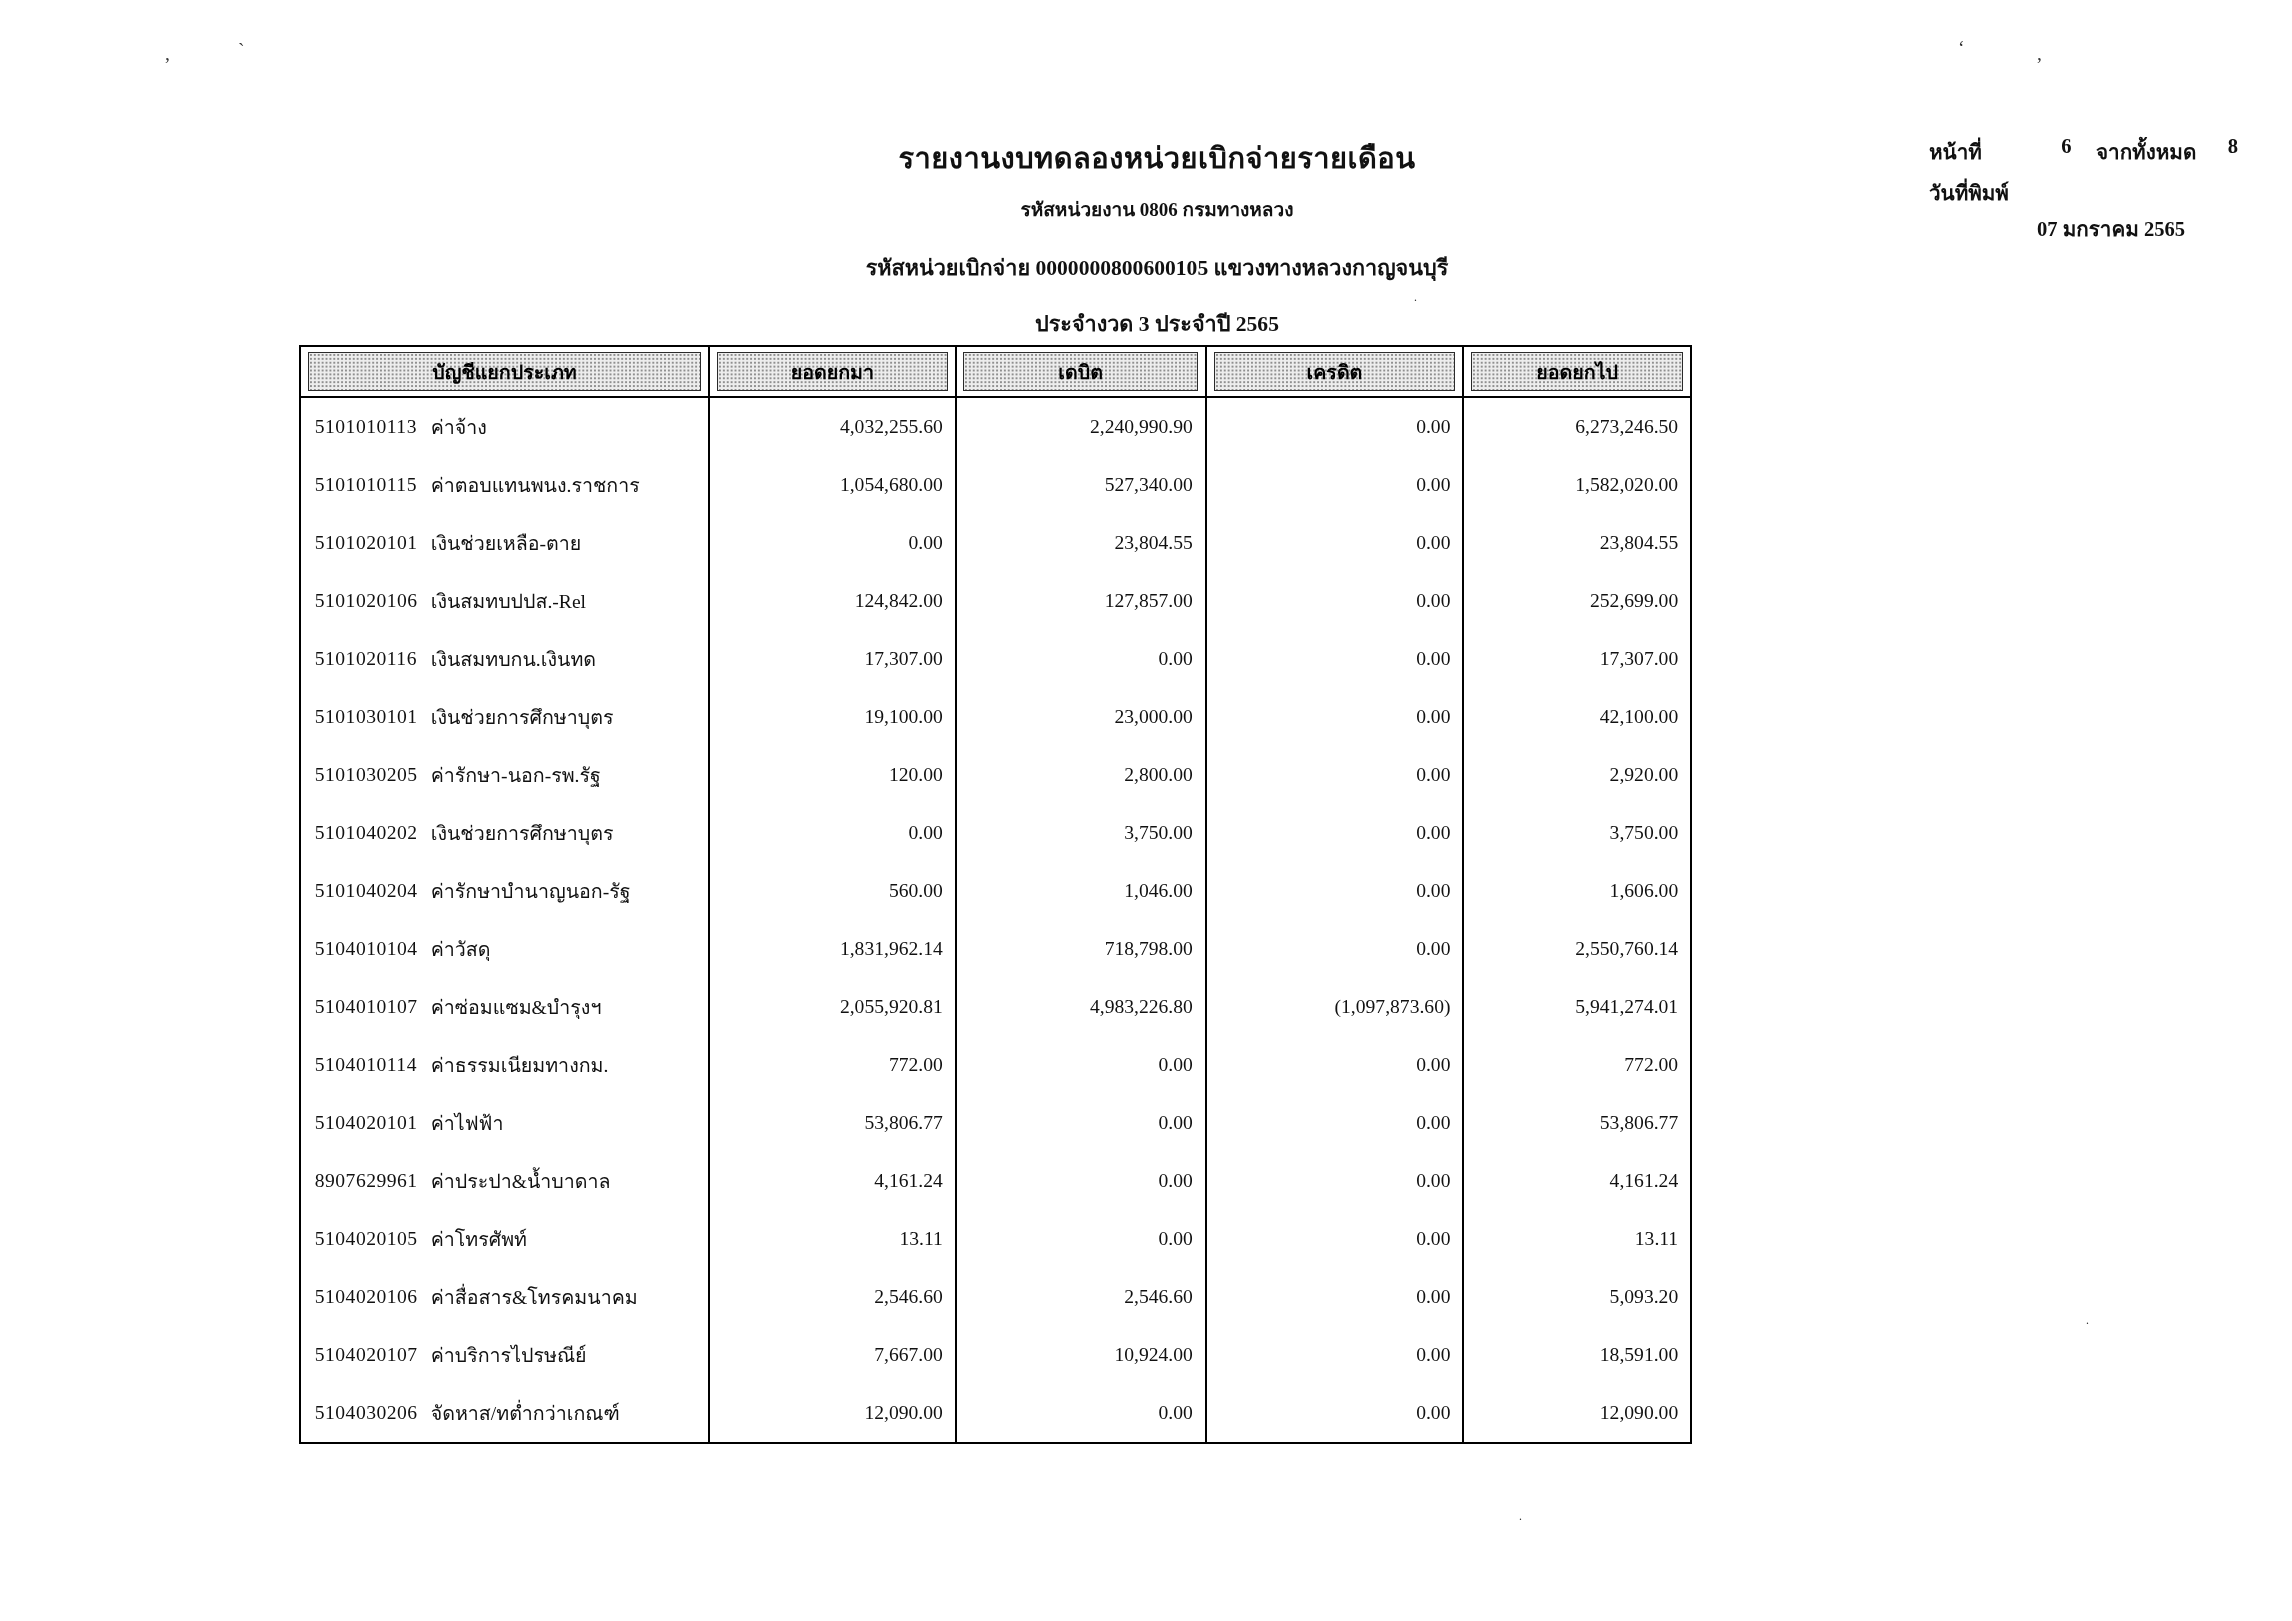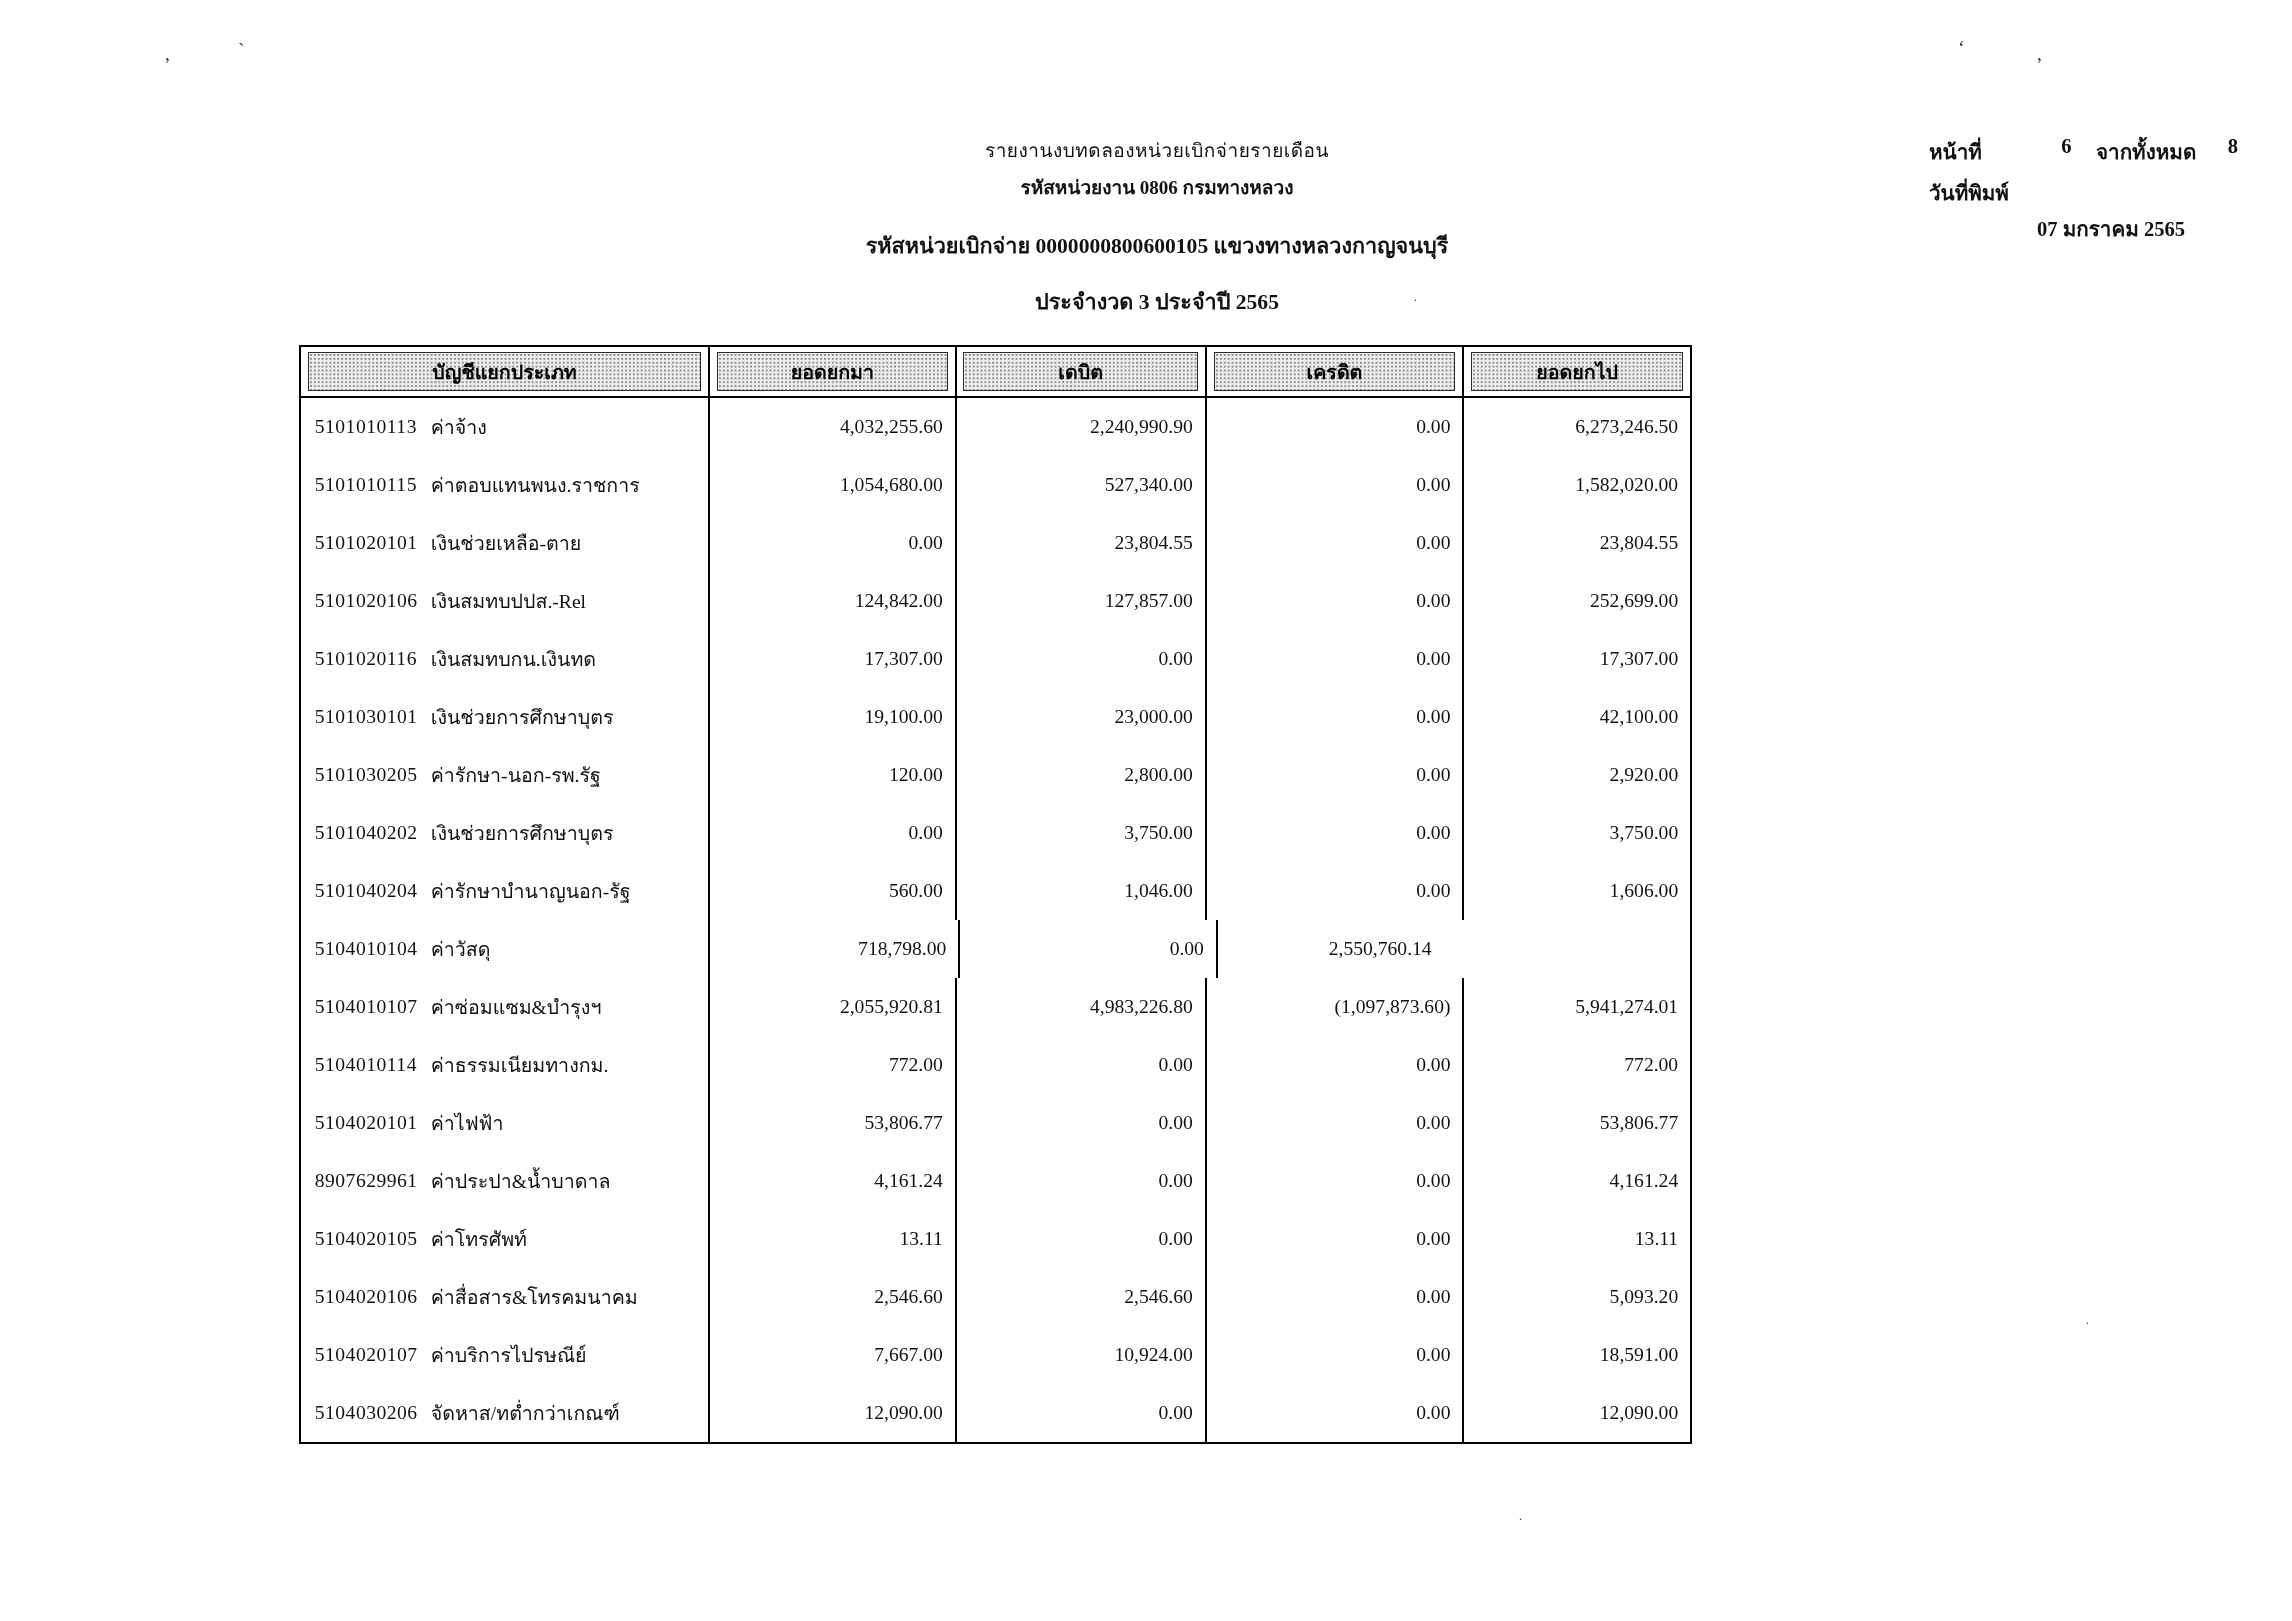--- a/index.html
+++ b/index.html
@@ -15,24 +15,24 @@
 
   
   .doc-header {
     position: absolute;
     left: 363px;
     top: 135px;
     width: 1588px;
     text-align: center;
   }
   .doc-title {
-    font-size: 19px;
-    font-weight: 400;
+    font-size: 29px;
+    font-weight: 700;
     letter-spacing: 0.5px;
-    margin-bottom: 7px;
+    margin-bottom: 13px;
   }
   .doc-sub1 { font-size: 19px; font-weight: 700; margin-bottom: 25.5px; }
   .doc-sub2 { font-size: 21.6px; font-weight: 700; margin-bottom: 21.6px; }
   .doc-sub3 { font-size: 21.6px; font-weight: 700; }
 
   
   .page-meta {
     position: absolute;
     left: 1929px;
     top: 135px;
@@ -249,20 +249,21 @@
           <div class="t-cell cell-num c1">560.00</div>
           <div class="t-cell cell-num c2">1,046.00</div>
           <div class="t-cell cell-num c3">0.00</div>
           <div class="t-cell cell-num c4">1,606.00</div>
         </div>
         <div class="t-row">
           <div class="t-cell cell-account c0">
             <span class="acc-code">5104010104</span>
             <span class="acc-name">ค่าวัสดุ</span>
           </div>
+          <div class="t-cell cell-num c1">1,831,962.14</div>
           <div class="t-cell cell-num c2">718,798.00</div>
           <div class="t-cell cell-num c3">0.00</div>
           <div class="t-cell cell-num c4">2,550,760.14</div>
         </div>
         <div class="t-row">
           <div class="t-cell cell-account c0">
             <span class="acc-code">5104010107</span>
             <span class="acc-name">ค่าซ่อมแซม&amp;บำรุงฯ</span>
           </div>
           <div class="t-cell cell-num c1">2,055,920.81</div>

